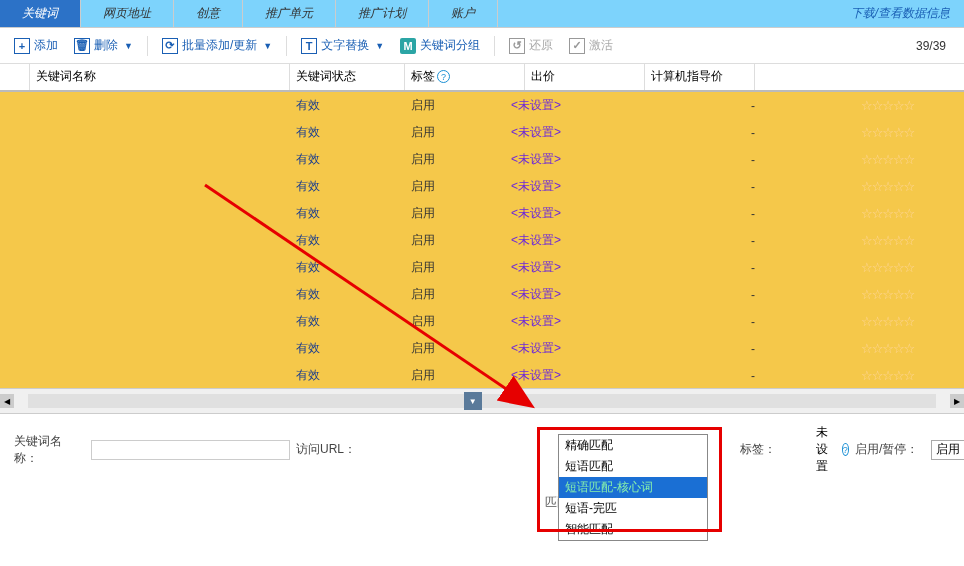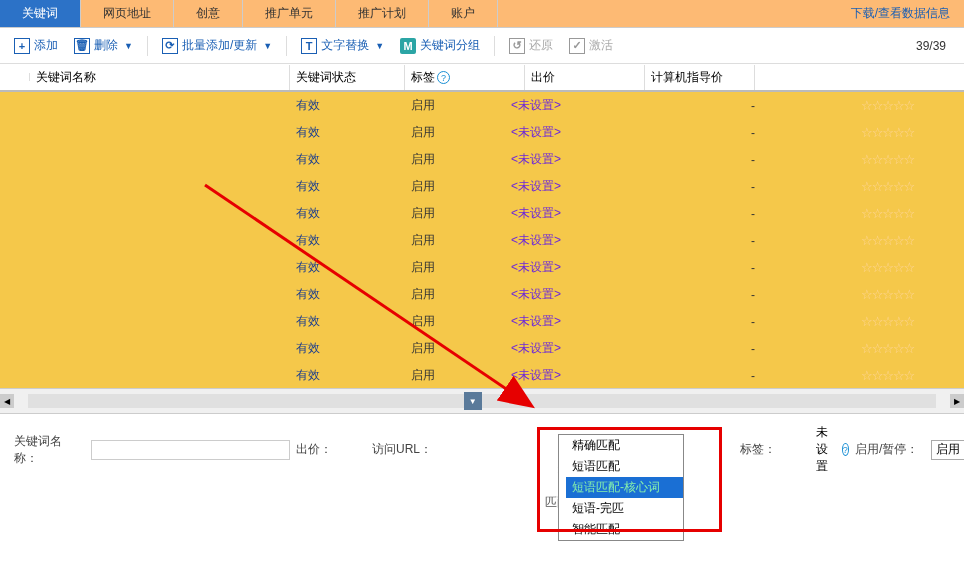--- a/index.html
+++ b/index.html
@@ -1,34 +1,34 @@
 <!DOCTYPE html>
 <html><head>
 <meta charset="utf-8">
 <style>
 * { box-sizing: border-box; margin: 0; padding: 0; }
 body { font-family: "Microsoft YaHei", Arial, sans-serif; font-size: 12px; background: #fff; width: 964px; height: 566px; overflow: hidden; position: relative; }
 
-.tabs { display: flex; background: #fdba74; border-bottom: 1px solid #ccc; height: 28px; }
+.tabs { display: flex; background: #7dd3fc; border-bottom: 1px solid #ccc; height: 28px; font-style: italic; }
 .tab { padding: 5px 22px; border-right: 1px solid #ccc; cursor: pointer; color: #333; display: flex; align-items: center; }
 .tab.active { background: #2c72c7; color: #fff; }
 .tab-spacer { flex: 1; }
 .top-link { color: #1a5fb4; padding: 8px 14px; align-self: center; cursor: pointer; }
 
 .toolbar { display: flex; align-items: center; padding: 4px 8px; gap: 4px; border-bottom: 1px solid #ddd; height: 36px; background: #fff; }
 .tbtn { display: flex; align-items: center; gap: 4px; padding: 3px 6px; cursor: pointer; color: #1a5fb4; }
 .tbtn.disabled { color: #aaa; cursor: default; }
 .icon-box { width: 16px; height: 16px; border: 1.5px solid #1a5fb4; display: inline-flex; align-items: center; justify-content: center; font-size: 11px; color: #1a5fb4; font-weight: bold; }
 .icon-box.gray { border-color: #999; color: #999; }
 .icon-box.teal { border: none; background: #2ba5a5; color: #fff; border-radius: 2px; }
 .dropdown-arrow { font-size: 9px; color: #1a5fb4; margin-left: 2px; }
 .sep { width: 1px; height: 20px; background: #ddd; margin: 0 4px; }
 .toolbar-right { margin-left: auto; color: #333; padding-right: 10px; }
 
-.grid-header { display: flex; background: #fff; border-bottom: 2px solid #bbb; height: 28px; align-items: center; }
+.grid-header { display: flex; background: #fff; border-bottom: 2px solid #bbb; height: 28px; }
 .col { padding: 4px 6px; border-right: 1px solid #ddd; overflow: hidden; white-space: nowrap; }
 .col.chk { width: 30px; flex: none; }
 .col.name { width: 260px; }
 .col.status { width: 115px; }
 .col.enable { width: 100px; }
 .col.tag { width: 120px; }
 .col.bid { width: 120px; }
 .col.calc { width: 110px; }
 .col.quality { flex: 1; border-right: none; }
 .help-icon { display: inline-block; width: 13px; height: 13px; border: 1px solid #1a8fd4; border-radius: 50%; color: #1a8fd4; font-size: 9px; text-align: center; line-height: 12px; margin-left: 2px; vertical-align: middle; }
@@ -51,21 +51,21 @@
 .detail-col { display: flex; flex-direction: row; gap: 6px; }
 .detail-row { display: flex; align-items: center; gap: 6px; }
 .detail-label { color: #444; min-width: 70px; }
 .detail-input { border: 1px solid #ccc; height: 20px; width: 200px; padding: 0 4px; }
 .select-box { border: 1px solid #aaa; height: 20px; width: 105px; padding: 0 4px; display: flex; align-items: center; justify-content: space-between; background: #fff; cursor: pointer; }
 .select-box .v { font-size: 9px; color: #555; }
 
 .highlight-box { position: absolute; left: 537px; top: 427px; width: 185px; height: 105px; border: 3px solid #e60000; pointer-events: none; z-index: 50; }
 .arrow-svg { position: absolute; left: 200px; top: 180px; z-index: 49; pointer-events: none; }
 
-.popup-list { position: absolute; left: 558px; top: 434px; width: 126px; background: #fff; border: 1px solid #888; z-index: 40; font-size: 12px; padding-left: 7px; }
+.popup-list { position: absolute; left: 558px; top: 434px; width: 150px; background: #fff; border: 1px solid #888; z-index: 40; font-size: 12px; }
 .popup-item { padding: 2px 6px; color: #000; cursor: pointer; }
 .popup-item.sel { background: #1a6fd4; color: #86efac; }
 
 .status-text { position: absolute; left: 558px; top: 463px; z-index: 35; display: flex; align-items: center; gap: 4px; }
 .match-text { position: absolute; left: 545px; top: 494px; z-index: 35; display: flex; align-items: center; gap: 4px; color: #555; }
 .match-text .blue { color: #1a5fb4; }
 </style>
 </head>
 <body>
 
@@ -248,23 +248,20 @@
   <div class="arr">▶</div>
 </div>
 
 <div class="detail-panel">
   <div class="detail-col" style="width:330px">
     <div class="detail-row">
       <span class="detail-label">关键词名称：</span>
       <input class="detail-input" style="">
     </div>
     <div class="detail-row">
-      <span class="detail-label">出价：</span>
-    </div>
-    <div class="detail-row">
       <span class="detail-label">访问URL：</span>
     </div>
   </div>
 
   <div class="detail-col" style="margin-left:190px; width:200px">
     
   </div>
 
   <div class="detail-col" style="width:210px; margin-left:auto">
     <div class="detail-row">

